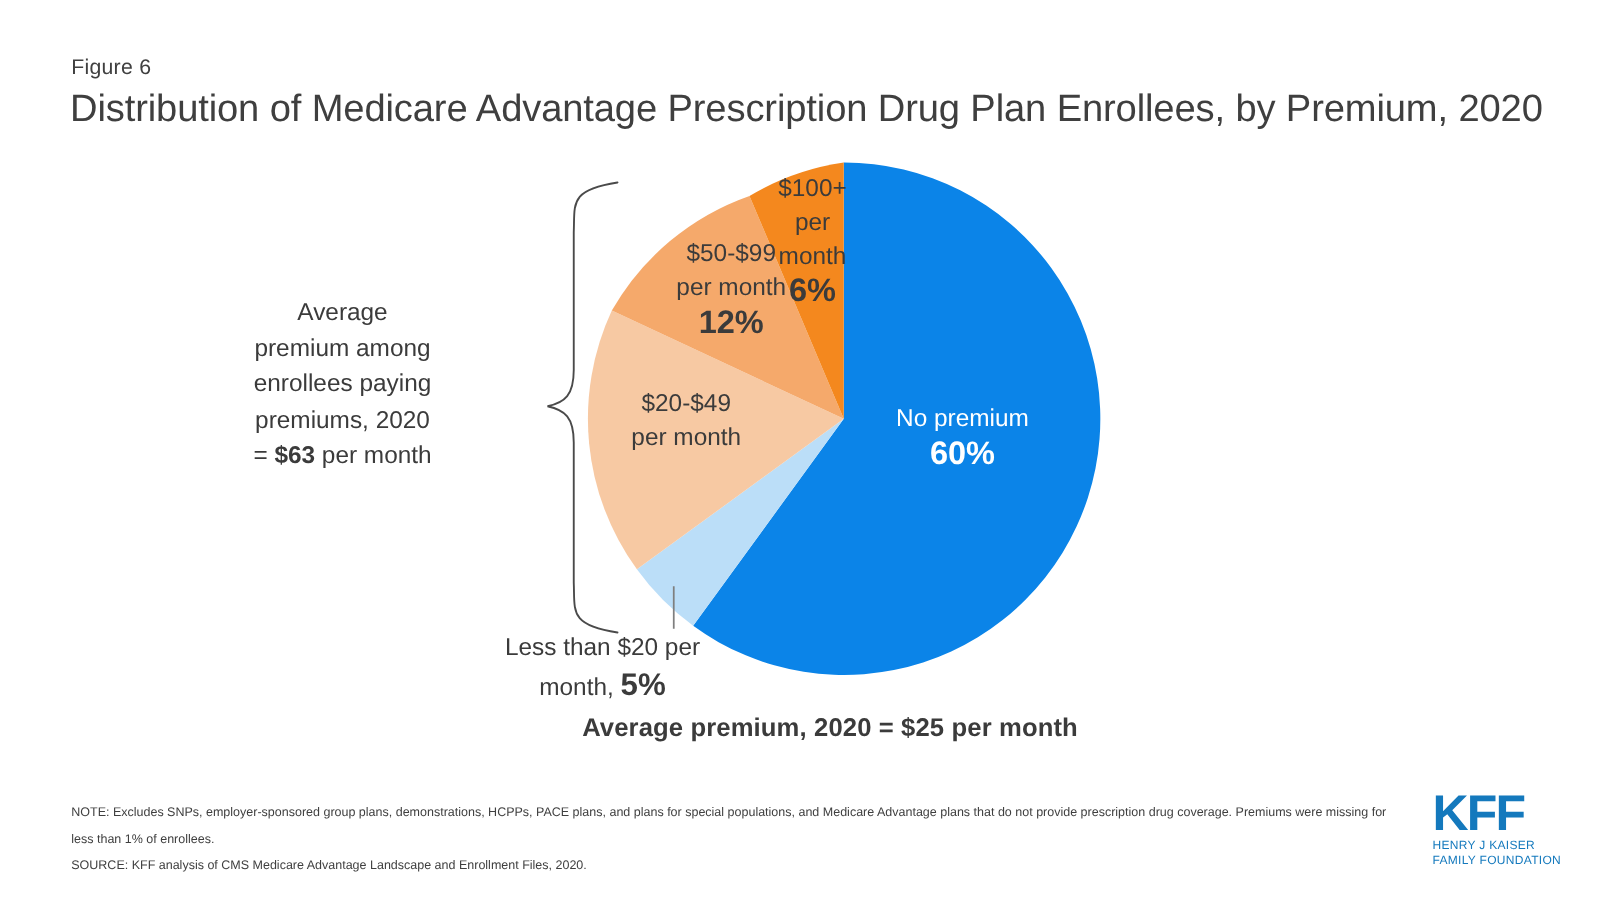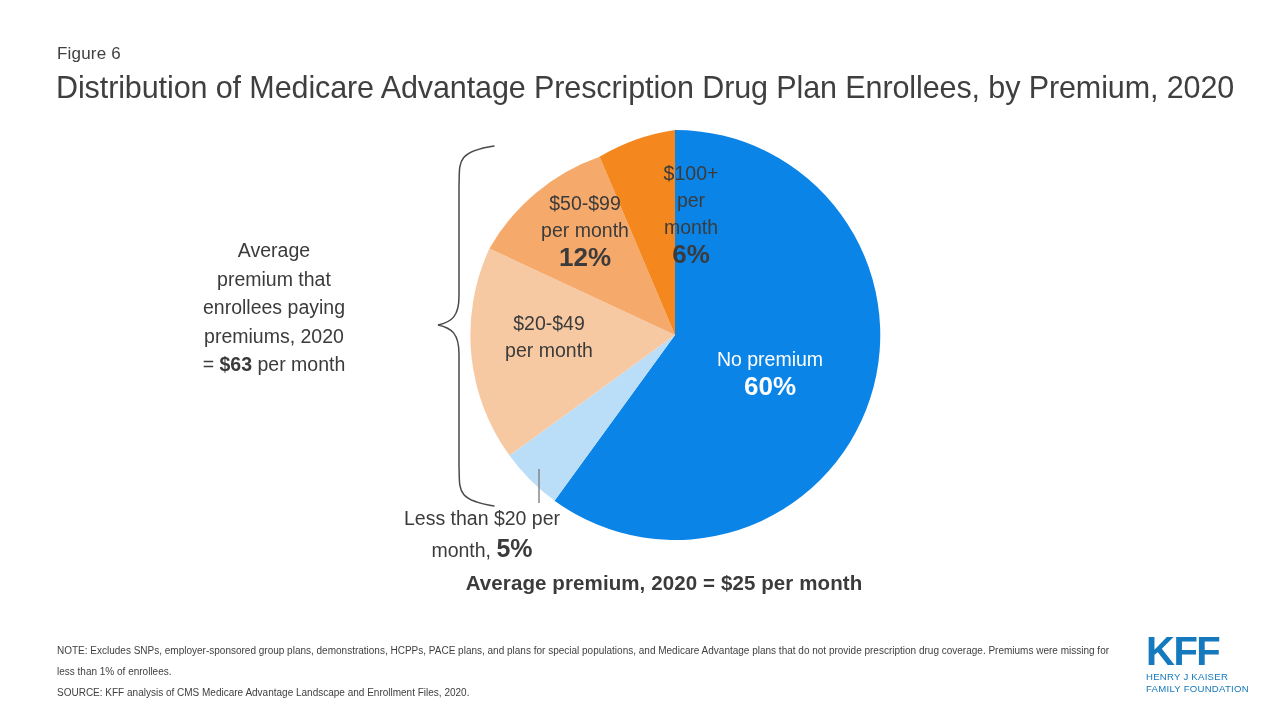--- a/index.html
+++ b/index.html
@@ -61,30 +61,28 @@
     font-weight: bold;
     font-size: 25px;
   }
 
   .lbl-no-premium {
     left: 690px;
     top: 322px;
     width: 160px;
     color: #ffffff;
     line-height: 27px;
-    margin-top: 24px;
   }
   .lbl-no-premium .pct { font-size: 26px; }
 
   .lbl-100plus {
     left: 617px;
-    top: 160px;
+    top: 138px;
     width: 66px;
     line-height: 27px;
-    margin-left: 41px;
   }
   .lbl-100plus .pct { display:block; font-size: 26px; }
 
   .lbl-5099 {
     left: 506px;
     top: 190px;
     width: 158px;
     text-align: center;
     line-height: 27px;
   }
@@ -224,21 +222,21 @@
   <span>per month</span>
 </div>
 
 <div class="slice-label lbl-lt20">
   <span>Less than $20 per</span><br>
   <span>month, </span><span class="pct">5%</span>
 </div>
 
 <div class="bracket-note">
   <span>Average</span><br>
-  <span>premium that</span><br>
+  <span>premium among</span><br>
   <span>enrollees paying</span><br>
   <span>premiums, 2020</span><br>
   <span>= </span><b>$63</b><span> per month</span>
 </div>
 
 <div class="avg-note">Average premium, 2020 = $25 per month</div>
 
 <div class="notes">
   <div class="note-line">NOTE: Excludes SNPs, employer-sponsored group plans, demonstrations, HCPPs, PACE plans, and plans for special populations, and Medicare Advantage plans that do not provide prescription drug coverage. Premiums were missing for less than 1% of enrollees.</div>
   <div class="src-line">SOURCE: KFF analysis of CMS Medicare Advantage Landscape and Enrollment Files, 2020.</div>

